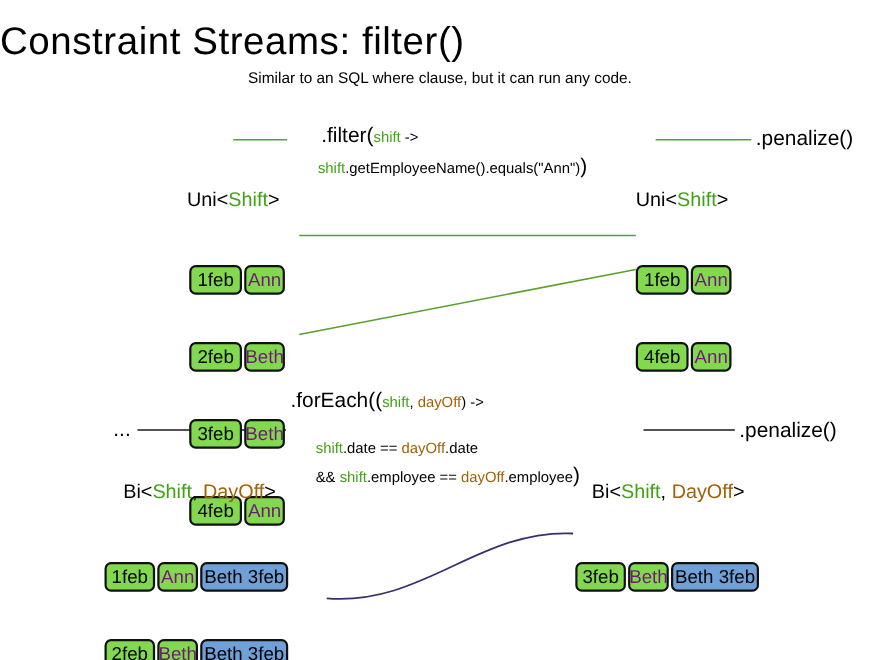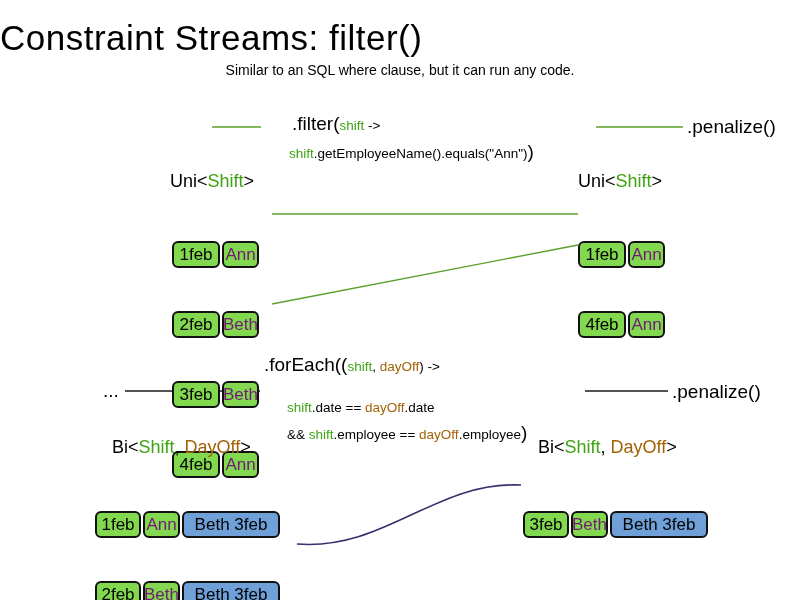--- a/index.html
+++ b/index.html
@@ -21,21 +21,21 @@
 
   .gt { color:#3fa315; }
   .bt { color:#a16207; }
 
   .table { display:flex; flex-direction:column; }
   .row { display:flex; gap:2px; margin-bottom:3px; }
   .cell { height:27px; border:2px solid #111; border-radius:6px; display:flex; align-items:center; justify-content:center; font-size:17px;margin-top:40px; }
   .cell.date { width:48px; background:#82d94f; }
   .cell.date.narrow { width:46px; }
   .cell.name { width:37px; background:#82d94f; color:#701a75; }
-  .cell.off  { width:98px; background:#6fa0d8; color:#000;text-align:right; }
+  .cell.off  { width:80px; background:#6fa0d8; color:#000;text-align:right; }
 </style>
 </head>
 <body>
 
 <div class="slide">
 
   <svg class="connectors" width="800" height="600">
     <line class="lg" x1="212" y1="127" x2="261" y2="127"></line>
     <line class="lg" x1="596" y1="127" x2="683" y2="127"></line>
     <line class="lg" x1="272" y1="214" x2="578" y2="214"></line>

